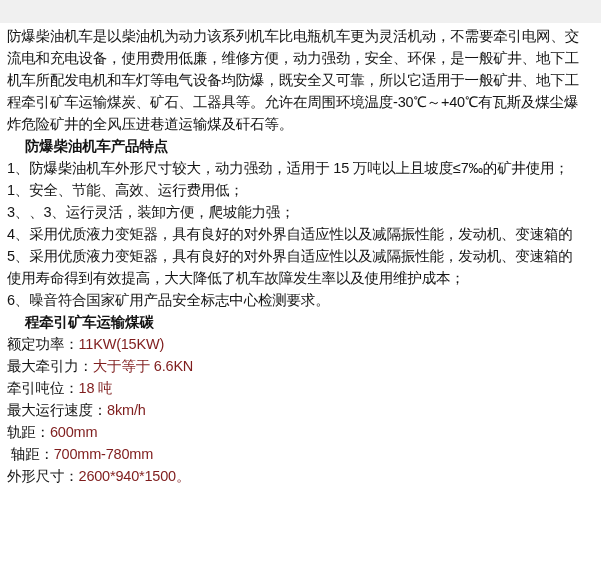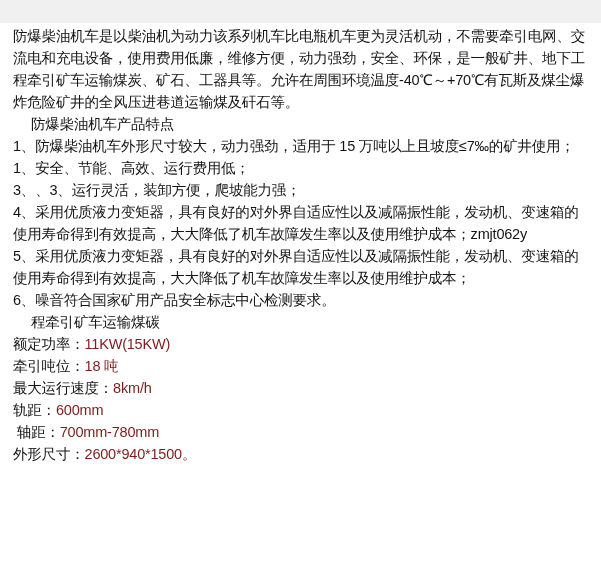--- a/index.html
+++ b/index.html
@@ -19,64 +19,66 @@
     position: absolute;
     top: 0;
     left: 0;
     width: 601px;
     height: 23px;
     background: #f0f0f0;
   }
   .content {
     position: absolute;
     top: 25px;
-    left: 13px;
+    left: 7px;
     width: 588px;
   }
   .line {
     margin: 0;
     height: 22px;
     line-height: 22px;
     font-size: 14.5px;
     letter-spacing: -0.2px;
     white-space: pre;
     overflow: hidden;
   }
   .heading {
     padding-left: 18px;
+    font-weight: bold;
   }
   .spec-row .spec-value {
     color: #7f1d1d;
   }
 </style>
 </head>
 <body>
 
 <div class="top-band"></div>
 
 <div class="content">
 
   <p class="line">防爆柴油机车是以柴油机为动力该系列机车比电瓶机车更为灵活机动，不需要牵引电网、交</p>
   <p class="line">流电和充电设备，使用费用低廉，维修方便，动力强劲，安全、环保，是一般矿井、地下工</p>
-  <p class="line">程牵引矿车运输煤炭、矿石、工器具等。允许在周围环境温度-40℃～+70℃有瓦斯及煤尘爆</p>
+  <p class="line">机车所配发电机和车灯等电气设备均防爆，既安全又可靠，所以它适用于一般矿井、地下工</p>
+  <p class="line">程牵引矿车运输煤炭、矿石、工器具等。允许在周围环境温度-30℃～+40℃有瓦斯及煤尘爆</p>
   <p class="line">炸危险矿井的全风压进巷道运输煤及矸石等。</p>
 
   <p class="line heading">防爆柴油机车产品特点</p>
 
   <p class="line">1、防爆柴油机车外形尺寸较大，动力强劲，适用于 15 万吨以上且坡度≤7‰的矿井使用；</p>
   <p class="line">1、安全、节能、高效、运行费用低；</p>
   <p class="line">3、、3、运行灵活，装卸方便，爬坡能力强；</p>
   <p class="line">4、采用优质液力变矩器，具有良好的对外界自适应性以及减隔振性能，发动机、变速箱的</p>
-  <p class="line">使用寿命得到有效提高，大大降低了机车故障发生率以及使用维护成本；zmjt062y</p>
   <p class="line">5、采用优质液力变矩器，具有良好的对外界自适应性以及减隔振性能，发动机、变速箱的</p>
   <p class="line">使用寿命得到有效提高，大大降低了机车故障发生率以及使用维护成本；</p>
   <p class="line">6、噪音符合国家矿用产品安全标志中心检测要求。</p>
 
   <p class="line heading">程牵引矿车运输煤碳</p>
 
   <p class="line spec-row"><span class="spec-label">额定功率：</span><span class="spec-value">11KW(15KW)</span></p>
+  <p class="line spec-row"><span class="spec-label">最大牵引力：</span><span class="spec-value">大于等于 6.6KN</span></p>
   <p class="line spec-row"><span class="spec-label">牵引吨位：</span><span class="spec-value">18 吨</span></p>
   <p class="line spec-row"><span class="spec-label">最大运行速度：</span><span class="spec-value">8km/h</span></p>
   <p class="line spec-row"><span class="spec-label">轨距：</span><span class="spec-value">600mm</span></p>
   <p class="line spec-row"><span class="spec-label"> 轴距：</span><span class="spec-value">700mm-780mm</span></p>
   <p class="line spec-row"><span class="spec-label">外形尺寸：</span><span class="spec-value">2600*940*1500。</span></p>
 
 </div>
 
 </body></html>

